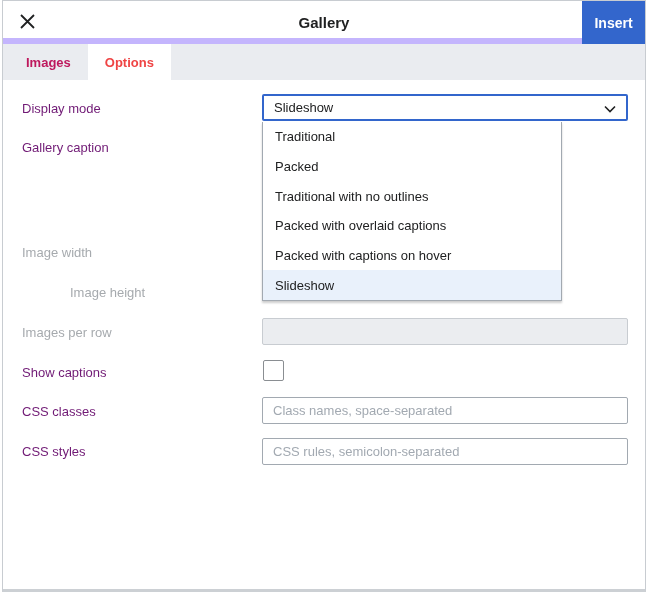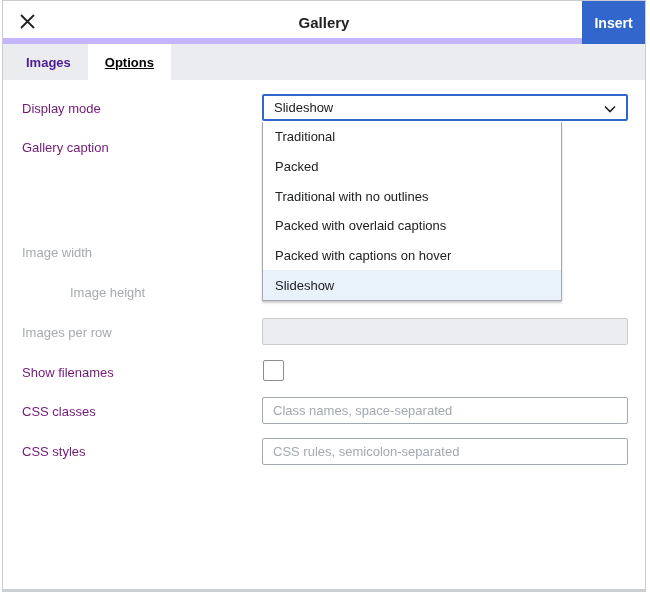--- a/index.html
+++ b/index.html
@@ -31,23 +31,23 @@
     font-family:inherit; font-size:14px; font-weight:bold; cursor:pointer;
   }
 
   
   .tabbar {
     position:absolute; left:0; right:0; top:43px; height:36px;
     background:#eaecf0; display:flex; align-items:stretch; padding-left:6px;
   }
   .tab {
     padding:0 17px; display:flex; align-items:center;
-    font-size:13px; font-weight:bold; color:#4c1d95; cursor:pointer;
+    font-size:13px; font-weight:bold; color:#be185d; cursor:pointer;
   }
-  .tab.active { background:#fff; color:#000000;text-decoration:underline; }
+  .tab.active { background:#fff; color:#ef4444; }
 
   
   .flabel {
     position:absolute; left:19px; font-size:13px; color:#701a75; white-space:nowrap;
   }
   .flabel.disabled { color:#a6aaae; }
 
   
   .select {
     position:absolute; left:259px; top:93px; width:366px; height:27px;
@@ -126,21 +126,21 @@
     </div>
 
     <div class="flabel" style="top:139px;">Gallery caption</div>
 
     <div class="flabel disabled" style="top:244px;">Image width</div>
     <div class="flabel disabled" style="top:284px;margin-left:48px;">Image height</div>
 
     <div class="flabel disabled" style="top:324px;">Images per row</div>
     <input class="tinput disabled" style="top: 317px;" disabled="" value="">
 
-    <div class="flabel" style="top:364px;">Show filenames</div>
+    <div class="flabel" style="top:364px;">Show captions</div>
     <div class="checkbox"></div>
 
     <div class="flabel" style="top:403px;">CSS classes</div>
     <input class="tinput" style="top: 396px;" placeholder="Class names, space-separated">
 
     <div class="flabel" style="top:443px;">CSS styles</div>
     <input class="tinput" style="top: 437px;" placeholder="CSS rules, semicolon-separated">
 
   </div>
 </div>

